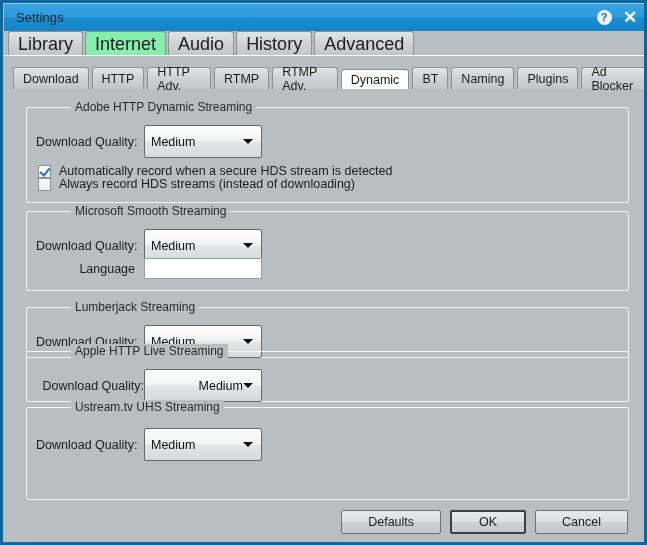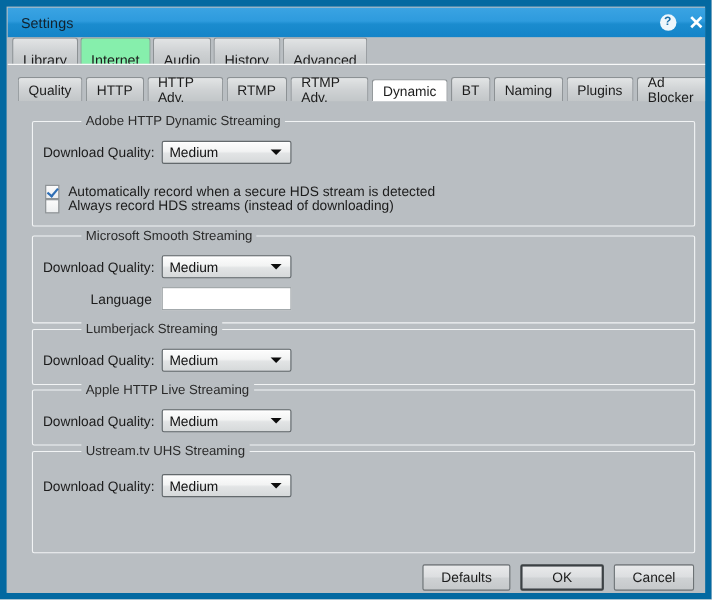--- a/index.html
+++ b/index.html
@@ -10,21 +10,21 @@
   body {
     font-family: "Liberation Sans", sans-serif;
   }
 
   #window {
     position: relative;
     width: 647px;
     height: 545px;
     box-sizing: border-box;
     background: #b9bec2;
-    border: 6px solid #0369a1;
+    border: 3px solid #0369a1;
     overflow: hidden;
   }
 
   
   #titlebar {
     position: absolute;
     left: 1px; top: 1px;
     width: 645px;
     height: 27px;
     background: linear-gradient(to bottom, #3aa3e3 0%, #2e9bdd 45%, #1b8ccf 55%, #1484c8 100%);
@@ -76,22 +76,22 @@
     display: flex;
     align-items: flex-end;
     padding-left: 4px;
     box-sizing: border-box;
   }
   .mtab {
     height: 22px;
     margin-right: 2px;
     padding: 12px 9px;
     display: flex;
-    align-items: flex-start;
-    font-size: 13px;
+    align-items: center;
+    font-size: 18px;
     color: #1c1c1c;
     border: 1px solid #8c9194;
     border-bottom: none;
     border-radius: 3px 3px 0 0;
     background: linear-gradient(to bottom, #e2e4e5 0%, #cfd2d4 50%, #c2c6c8 100%);
     cursor: default;
     box-sizing: border-box;
   }
   .mtab.sel {
     background: #86efac;
@@ -165,21 +165,21 @@
   }
   .field-label {
     font-size: 12.5px;
     color: #1c1c1c;
     white-space: nowrap;
   }
 
   
   .combo {
     width: 118px;
-    height: 21px;
+    height: 33px;
     box-sizing: border-box;
     border: 1px solid #63696c;
     border-radius: 2px;
     background: linear-gradient(to bottom, #fdfdfd 0%, #f2f3f3 45%, #e2e4e5 55%, #d6d9da 100%);
     display: flex;
     align-items: center;
     padding: 0 3px 0 6px;
     cursor: default;
     box-shadow: inset 0 1px 0 #ffffff;
   }
@@ -258,21 +258,21 @@
     border: 1px solid #6d7275;
     border-radius: 2px;
     background: linear-gradient(to bottom, #e9eaeb 0%, #dcdee0 48%, #cfd2d4 52%, #c5c8ca 100%);
     font-family: "Liberation Sans", sans-serif;
     font-size: 12.5px;
     color: #1c1c1c;
     display: flex;
     align-items: center;
     justify-content: center;
     cursor: default;
-    padding: 0 16px;
+    padding: 0 26px;
   }
   .btn.default {
     border: 2px solid #3c4144;
     min-width: 76px;
   }
 </style>
 </head>
 <body>
 
 <div id="window">
@@ -304,21 +304,21 @@
     </div>
     <div class="mtab">
       <span>Advanced</span>
     </div>
   </div>
 
   <div id="panel">
 
     <div id="subtabs">
       <div class="stab">
-        <span>Quality</span>
+        <span>Download</span>
       </div>
       <div class="stab">
         <span>HTTP</span>
       </div>
       <div class="stab">
         <span>HTTP Adv.</span>
       </div>
       <div class="stab">
         <span>RTMP</span>
       </div>
@@ -374,32 +374,32 @@
           <span class="combo-arrow"></span>
         </div>
       </div>
 
       <div class="row" style="left:9px; top:46px;">
         <div class="field-label" style="width:108px; text-align:right; padding-right:9px; box-sizing:border-box;">Language</div>
         <input class="textfield" type="text" value="" style="">
       </div>
     </div>
 
-    <div class="group" style="top:240px; height:51px;">
+    <div class="group" style="top:251px; height:51px;">
       <div class="group-title">Lumberjack Streaming</div>
       <div class="row" style="left:9px; top:17px;">
         <div class="field-label" style="width:108px;">Download Quality:</div>
         <div class="combo">
           <span class="combo-value">Medium</span>
           <span class="combo-arrow"></span>
         </div>
       </div>
     </div>
 
-    <div class="group" style="top:295px; height:51px;">
+    <div class="group" style="top:295px; height:51px;text-align:right;">
       <div class="group-title">Apple HTTP Live Streaming</div>
       <div class="row" style="left:9px; top:17px;">
         <div class="field-label" style="width:108px;">Download Quality:</div>
         <div class="combo">
           <span class="combo-value">Medium</span>
           <span class="combo-arrow"></span>
         </div>
       </div>
     </div>
 

